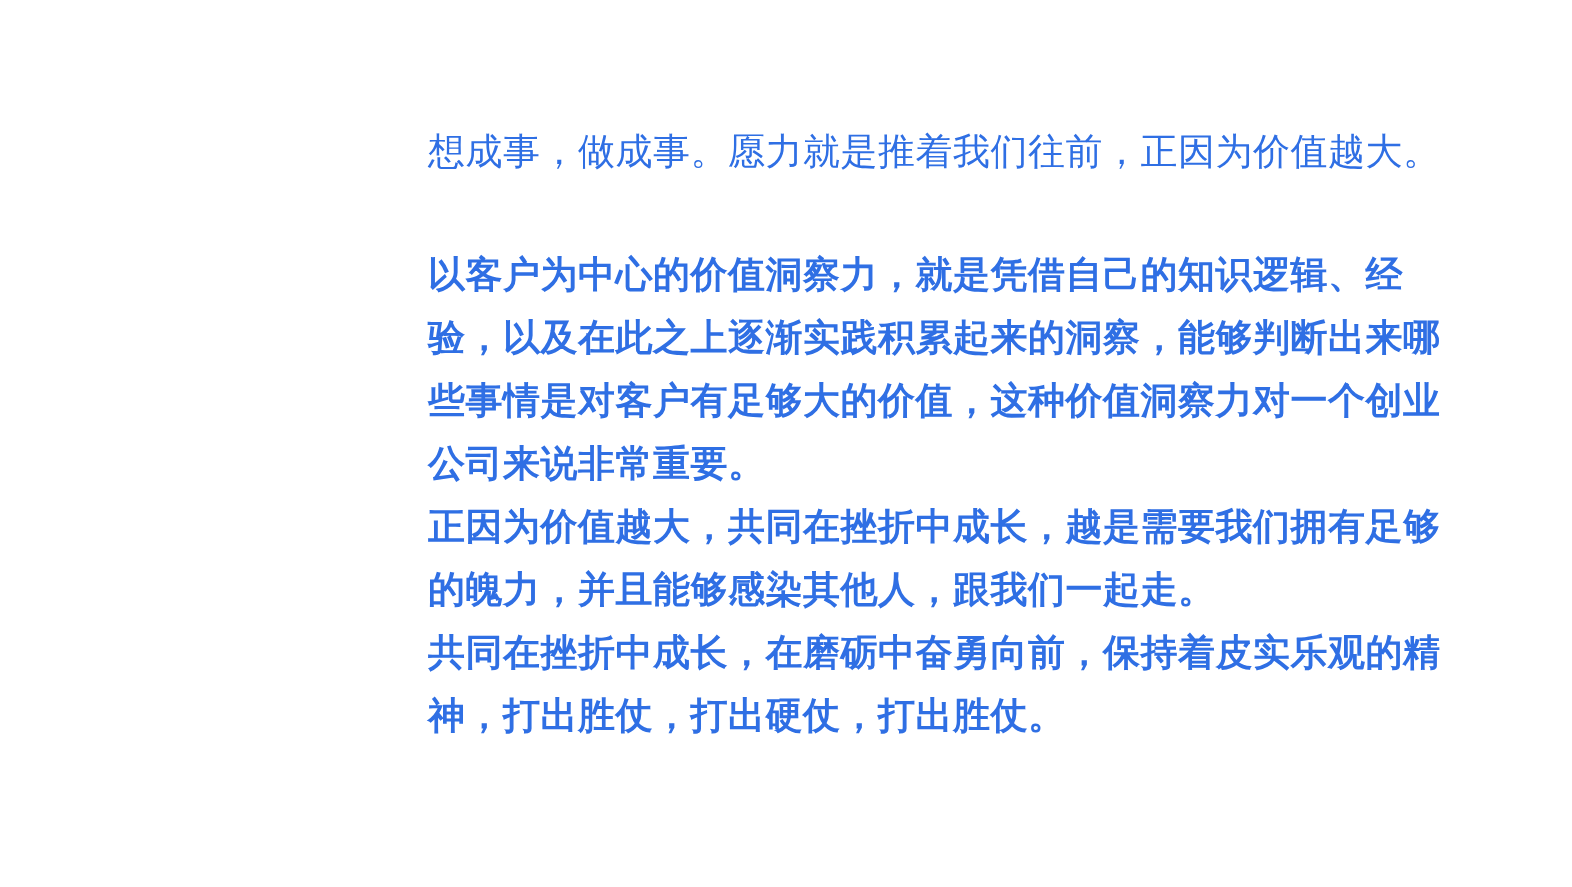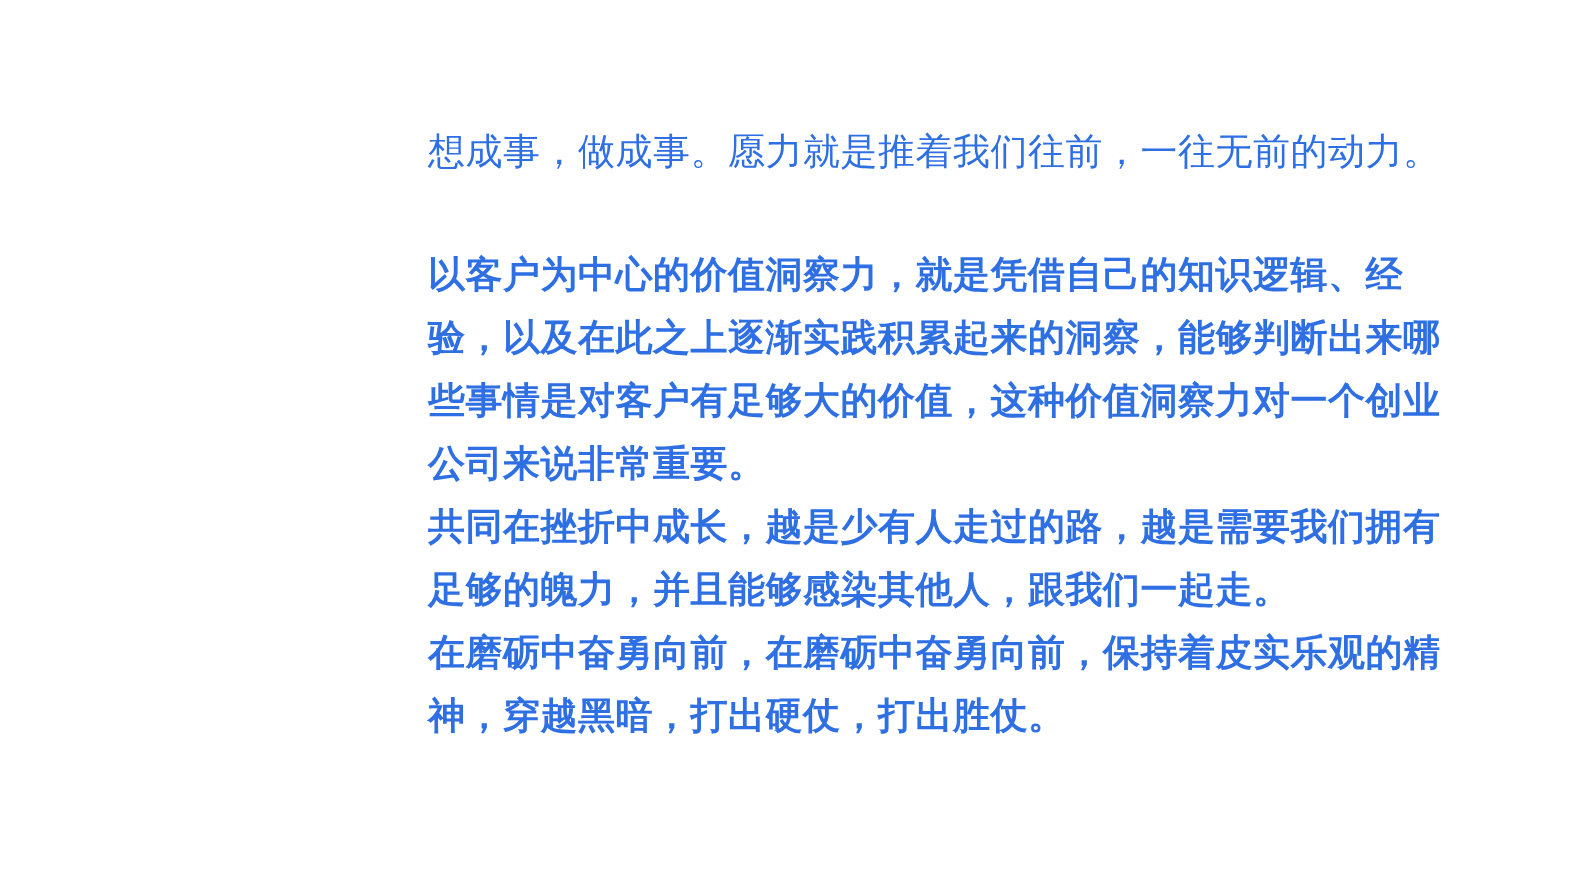--- a/index.html
+++ b/index.html
@@ -41,18 +41,18 @@
   .para.block {
     margin-bottom: 0px;
     font-weight: bold;
   }
 </style>
 </head>
 <body>
 
 <div class="page">
   <div class="content">
-    <p class="para lead">想成事，做成事。愿力就是推着我们往前，一往无前的动力。</p>
+    <p class="para lead">想成事，做成事。愿力就是推着我们往前，正因为价值越大。</p>
     <p class="para block">以客户为中心的价值洞察力，就是凭借自己的知识逻辑、经验，以及在此之上逐渐实践积累起来的洞察，能够判断出来哪些事情是对客户有足够大的价值，这种价值洞察力对一个创业公司来说非常重要。</p>
-    <p class="para block">共同在挫折中成长，越是少有人走过的路，越是需要我们拥有足够的魄力，并且能够感染其他人，跟我们一起走。</p>
-    <p class="para block">在磨砺中奋勇向前，在磨砺中奋勇向前，保持着皮实乐观的精神，穿越黑暗，打出硬仗，打出胜仗。</p>
+    <p class="para block">正因为价值越大，共同在挫折中成长，越是需要我们拥有足够的魄力，并且能够感染其他人，跟我们一起走。</p>
+    <p class="para block">共同在挫折中成长，在磨砺中奋勇向前，保持着皮实乐观的精神，打出胜仗，打出硬仗，打出胜仗。</p>
   </div>
 </div>
 
 </body></html>

